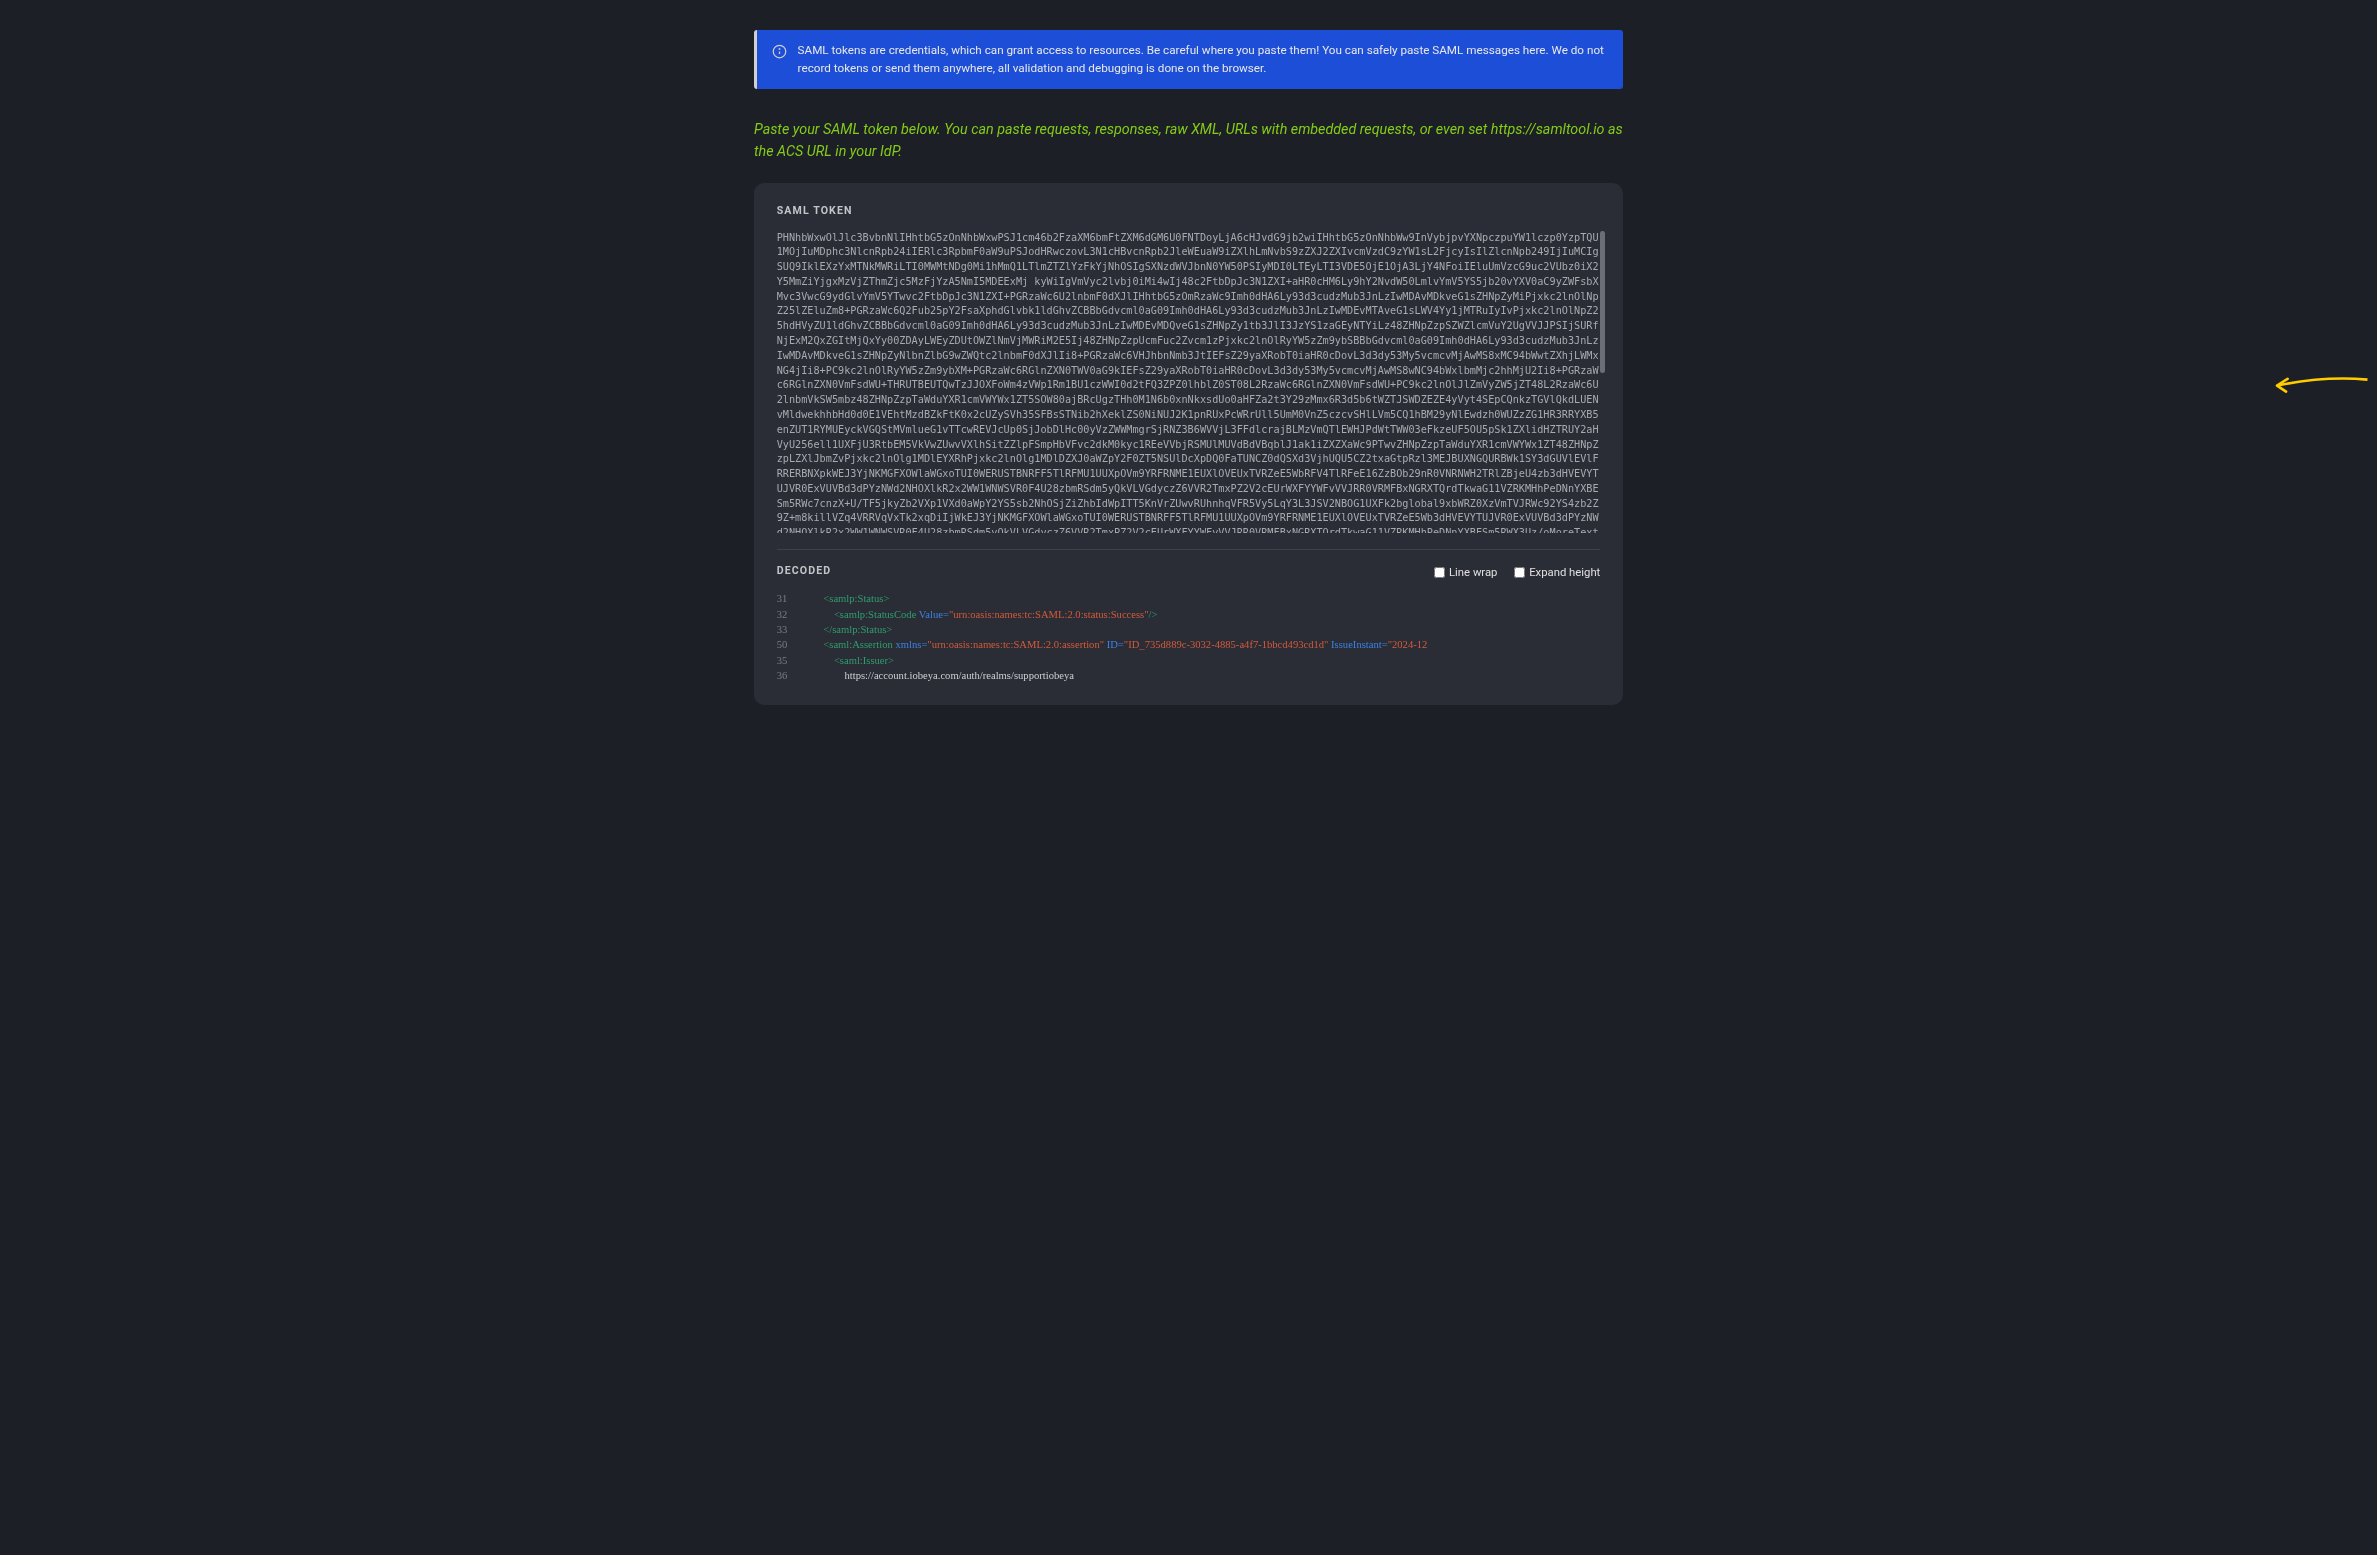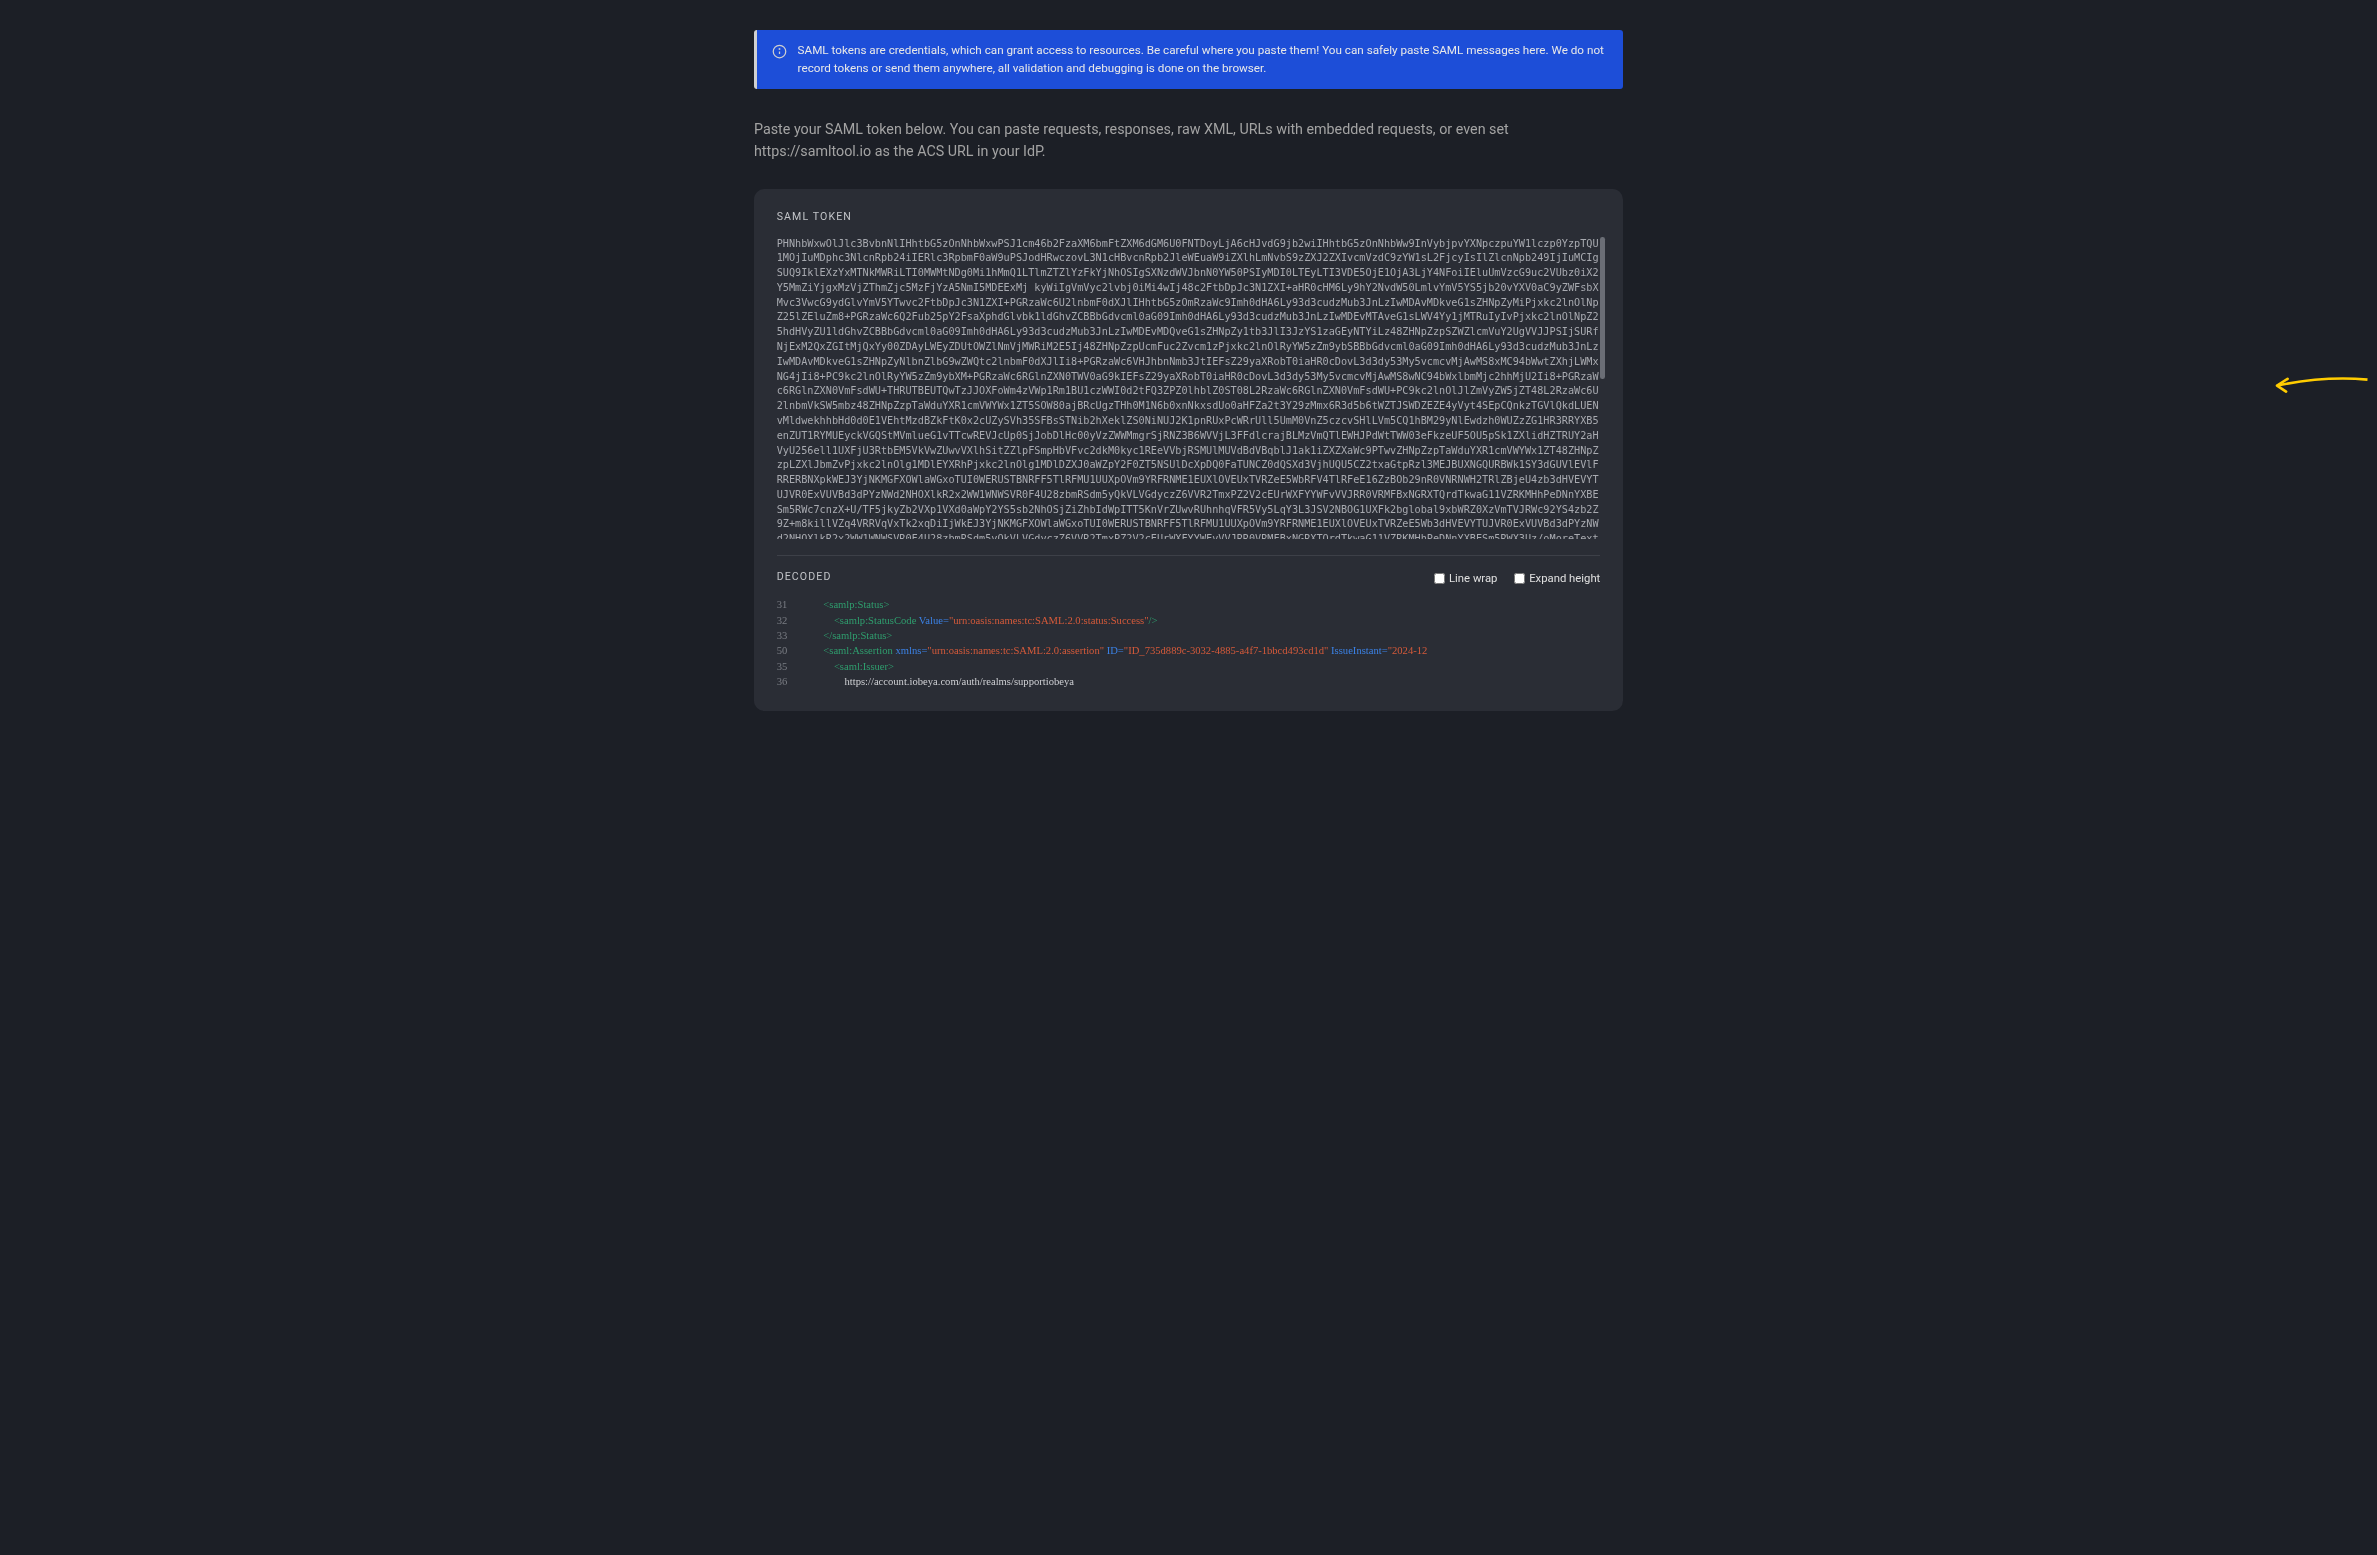--- a/index.html
+++ b/index.html
@@ -30,34 +30,35 @@
   width: 15px;
   height: 15px;
   margin-top: 1.5px;
 }
 .alert-text {
   color: #e8e8e8;
   line-height: 1.5;
   font-size: 11.7px;
 }
 .instructions {
-  color: #a3a3a3;
+  color: #84cc16;
   font-size: 14.3px;
   line-height: 1.5;
-  margin-bottom: 27px;
+  margin-bottom: 21px;
+  font-style: italic;
 }
 .panel {
   background: #2a2d35;
   border-radius: 10.6px;
   padding: 21px 22.7px;
 }
 .section-label {
   color: #c2c4c8;
   font-size: 10.6px;
-  font-weight: 400;
+  font-weight: 700;
   letter-spacing: 1.1px;
   margin-bottom: 13.6px;
 }
 .token-area {
   position: relative;
   margin-bottom: 15px;
 }
 .token-text {
   color: #a8aab0;
   font-family: ui-monospace, SFMono-Regular, Menlo, Monaco, Consolas, monospace;

